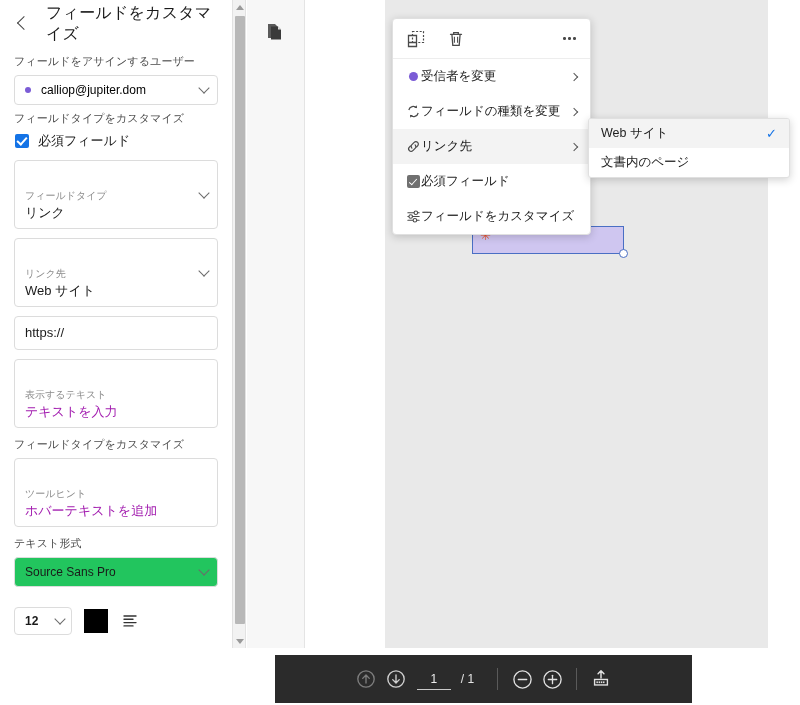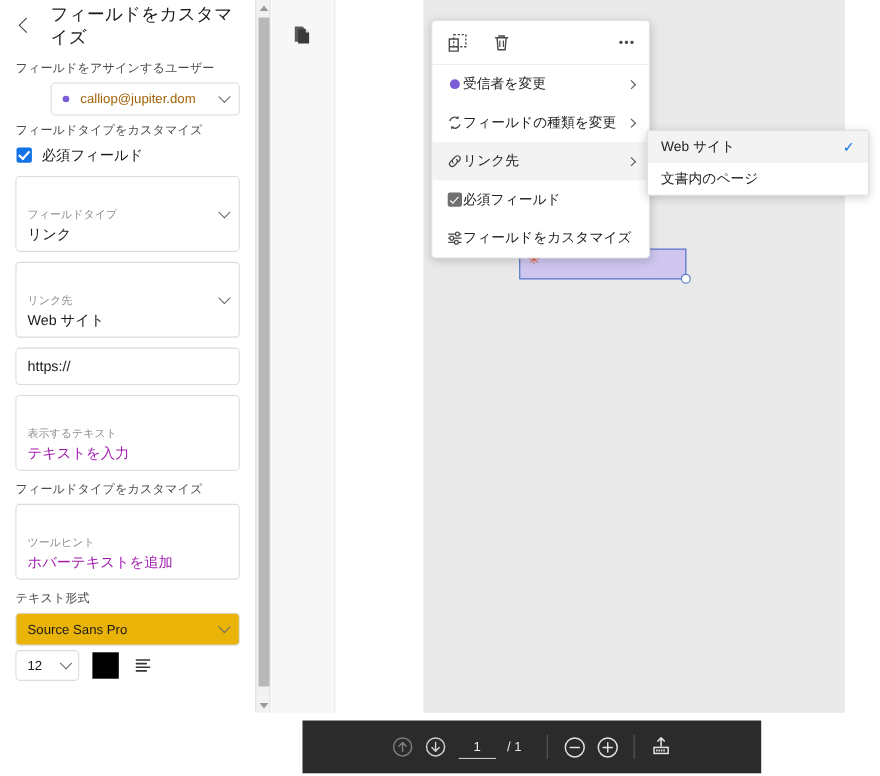--- a/index.html
+++ b/index.html
@@ -44,23 +44,22 @@
     letter-spacing: .1px;
   }
   .lp-body { padding: 0 14px; }
 
   .select-box {
     position: relative;
     border: 1px solid #dcdcdc; border-radius: 4px;
     background: #fff; height: 30px;
     display: flex; align-items: center;
     padding: 0 26px 0 10px;
-    font-size: 12px; color: #a16207;
+    font-size: 12px; color: #000000;
     cursor: pointer;
-    margin-left: 32px;
   }
   .select-box .dot {
     width: 6px; height: 6px; border-radius: 50%;
     background: #7b5cd6; margin-right: 10px; flex: none;
   }
   .caret {
     position: absolute; right: 9px; top: 50%;
     width: 8px; height: 8px; margin-top: -6px;
     border-right: 1.4px solid #6b6b6b; border-bottom: 1.4px solid #6b6b6b;
     transform: rotate(45deg);
@@ -95,33 +94,34 @@
   }
   .field .f-value {
     font-size: 13px; color: #1a1a1a; line-height: 19px;
     display:block;
   }
   .field .f-value.placeholder { color: #a21caf; }
   .field.single { min-height: 34px; display:flex; align-items:center; padding-top:0; padding-bottom:0;}
   .field.single .f-value { line-height: 32px; }
 
   .font-select {
-    border:1px solid #dcdcdc; border-radius:4px; background:#eab308;
+    border:1px solid #dcdcdc; border-radius:4px; background:#22c55e;
     height:30px; display:flex; align-items:center;
     padding: 0 26px 0 10px; position:relative;
     font-size:12px; color:#1a1a1a; cursor:pointer;
-    margin-bottom: 4px;
+    margin-bottom: 20px;
     text-align: right;
   }
   .format-row { display:flex; align-items:center; gap:12px; }
   .size-select {
     border:1px solid #dcdcdc; border-radius:4px; background:#fff;
     width:58px; height:28px; display:flex; align-items:center;
     padding-left:10px; position:relative; font-size:12px; color:#1a1a1a;
     cursor:pointer;
+    font-weight:bold;
   }
   .size-select .caret { right:7px; }
   .color-swatch {
     width:24px; height:24px; background:#000; cursor:pointer; flex:none;
   }
   .align-icon { width:20px; height:20px; cursor:pointer; flex:none; }
 
   
   .lp-scroll {
     position:absolute; left:232px; top:0; width:14px; height:648px;

